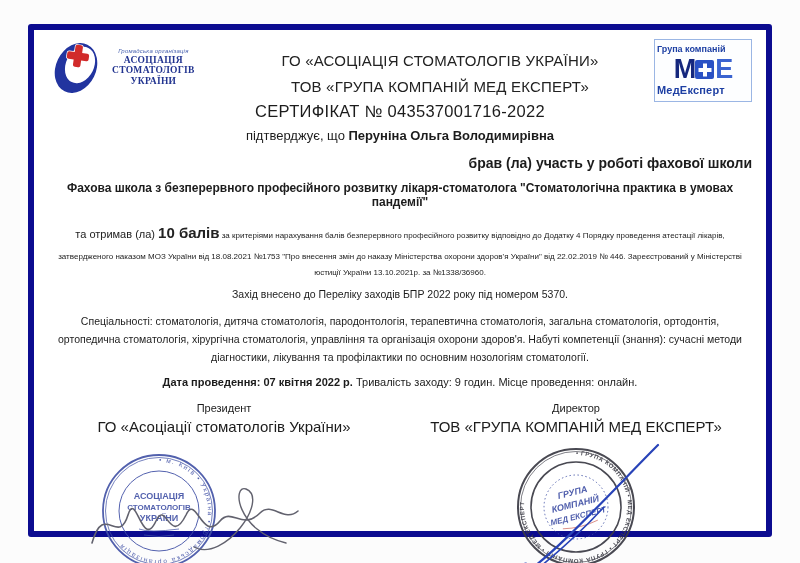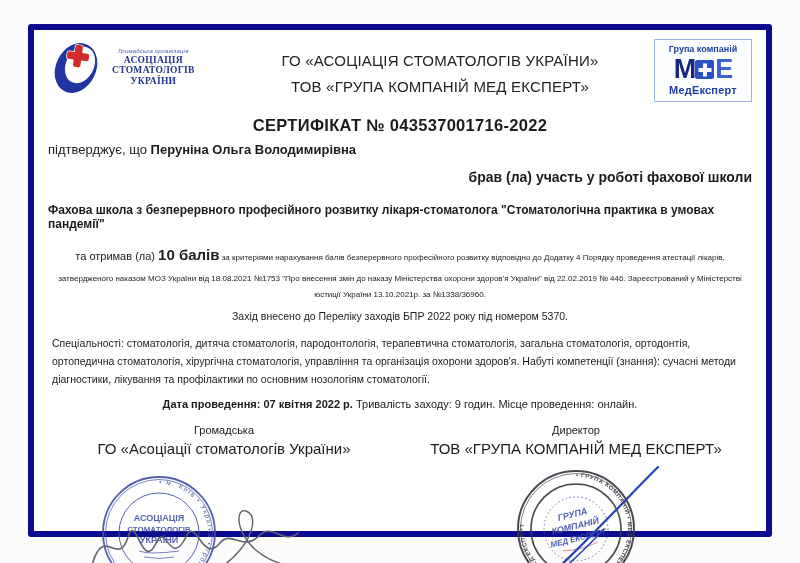--- a/index.html
+++ b/index.html
@@ -17,47 +17,47 @@
   
   .hdr{display:flex;align-items:flex-start;margin-top:2px;}
   .logo-left{display:flex;align-items:center;width:178px;flex:0 0 auto;}
   .logo-left-text{margin-left:2px;line-height:1.1;text-align:center;}
   .logo-org-type{font-size:6px;font-style:italic;color:#4a63b0;letter-spacing:.2px;}
   .logo-line{font-size:9.5px;font-weight:bold;color:#223490;font-family:"Liberation Serif","DejaVu Serif",serif;letter-spacing:.3px;}
   .hdr-center{flex:1;text-align:center;padding-top:10px;}
   .hdr-center div{font-size:15px;color:#222;line-height:1.75;letter-spacing:.2px;}
   .logo-right{
     flex:0 0 auto;width:92px;border:1px solid #9bb6e4;background:#fdfeff;
-    text-align:center;padding:4px 2px 5px 2px;margin-top:1px;
+    text-align:left;padding:4px 2px 5px 2px;margin-top:1px;
   }
   .logo-right .grp{font-size:9px;font-weight:bold;color:#1d3fa3;}
   .monogram{display:flex;align-items:center;justify-content:center;margin:2px 0 1px 0;}
   .mono-m{font-size:27px;font-weight:900;color:#15277d;line-height:1;letter-spacing:-2px;}
   .mono-plus{
     width:19px;height:19px;background:#2a51c4;margin:0 1px;position:relative;border-radius:2px;
   }
   .mono-plus::before,.mono-plus::after{
     content:"";position:absolute;background:#fff;left:50%;top:50%;transform:translate(-50%,-50%);
   }
   .mono-plus::before{width:13px;height:4px;}
   .mono-plus::after{width:4px;height:13px;}
   .mono-e{font-size:27px;font-weight:900;color:#3a63d0;line-height:1;letter-spacing:-1px;}
   .logo-right .med{font-size:11px;font-weight:bold;color:#1d3fa3;letter-spacing:.2px;}
   
-  .title{ text-align:center;font-size:16.5px;font-weight:bold;margin-top:14px;letter-spacing:.3px;}
-  .confirm{ text-align:left;font-size:13px;margin-top:7px;}
+  .title{ text-align:center;font-size:16.5px;font-weight:normal;margin-top:0;letter-spacing:.3px;}
+  .confirm{ text-align:center;font-size:13px;margin-top:7px;}
   .confirm b{font-weight:bold;}
   .participation{text-align:right;font-size:14px;font-weight:bold;margin-top:12px;}
-  .school{text-align:left;font-size:12px;font-weight:bold;margin-top:18px;}
+  .school{text-align:center;font-size:12px;font-weight:bold;margin-top:10px;}
   
   .points{ text-align:center;font-size:8px;line-height:2.1;margin-top:8px;color:#222;padding:0 2px;}
   .points .lead{font-size:11px;}
   .points .lead-bold{font-size:15px;font-weight:bold;}
   .registry{text-align:center;font-size:10.5px;margin-top:6px;}
-  .specialties{text-align:left;font-size:10.5px;line-height:1.7;margin-top:13px;padding:0 4px;}
+  .specialties{text-align:center;font-size:10.5px;line-height:1.7;margin-top:13px;padding:0 4px;}
   .dateline{text-align:center;font-size:11px;margin-top:9px;}
   .dateline b{font-weight:bold;}
   
   .sig-roles{display:flex;margin-top:13px;}
   .sig-col{flex:1;text-align:center;}
   .sig-role{font-size:11px;line-height:1.4;}
   .sig-org{font-size:15px;line-height:1.4;}
   .seal-row{display:flex;margin-top:2px;}
   .seal-col{flex:1;text-align:center;position:relative;}
   svg text{font-family:"Liberation Sans","DejaVu Sans",sans-serif;}
@@ -117,21 +117,21 @@
   <div class="specialties">Спеціальності: стоматологія, дитяча стоматологія, пародонтологія, терапевтична стоматологія, загальна стоматологія, ортодонтія, ортопедична стоматологія, хірургічна стоматологія, управління та організація охорони здоров'я. Набуті компетенції (знання): сучасні методи діагностики, лікування та профілактики по основним нозологіям стоматології.</div>
 
   <div class="dateline">
     <b>Дата проведення: 07 квітня 2022 р.</b>
     <span> Тривалість заходу: 9 годин. </span>
     <span> Місце проведення: онлайн.</span>
   </div>
 
   <div class="sig-roles">
     <div class="sig-col">
-      <div class="sig-role">Громадська</div>
+      <div class="sig-role">Президент</div>
       <div class="sig-org">ГО «Асоціації стоматологів України»</div>
     </div>
     <div class="sig-col">
       <div class="sig-role">Директор</div>
       <div class="sig-org">ТОВ «ГРУПА КОМПАНІЙ МЕД ЕКСПЕРТ»</div>
     </div>
   </div>
 
   <div class="seal-row">
     <div class="seal-col">

